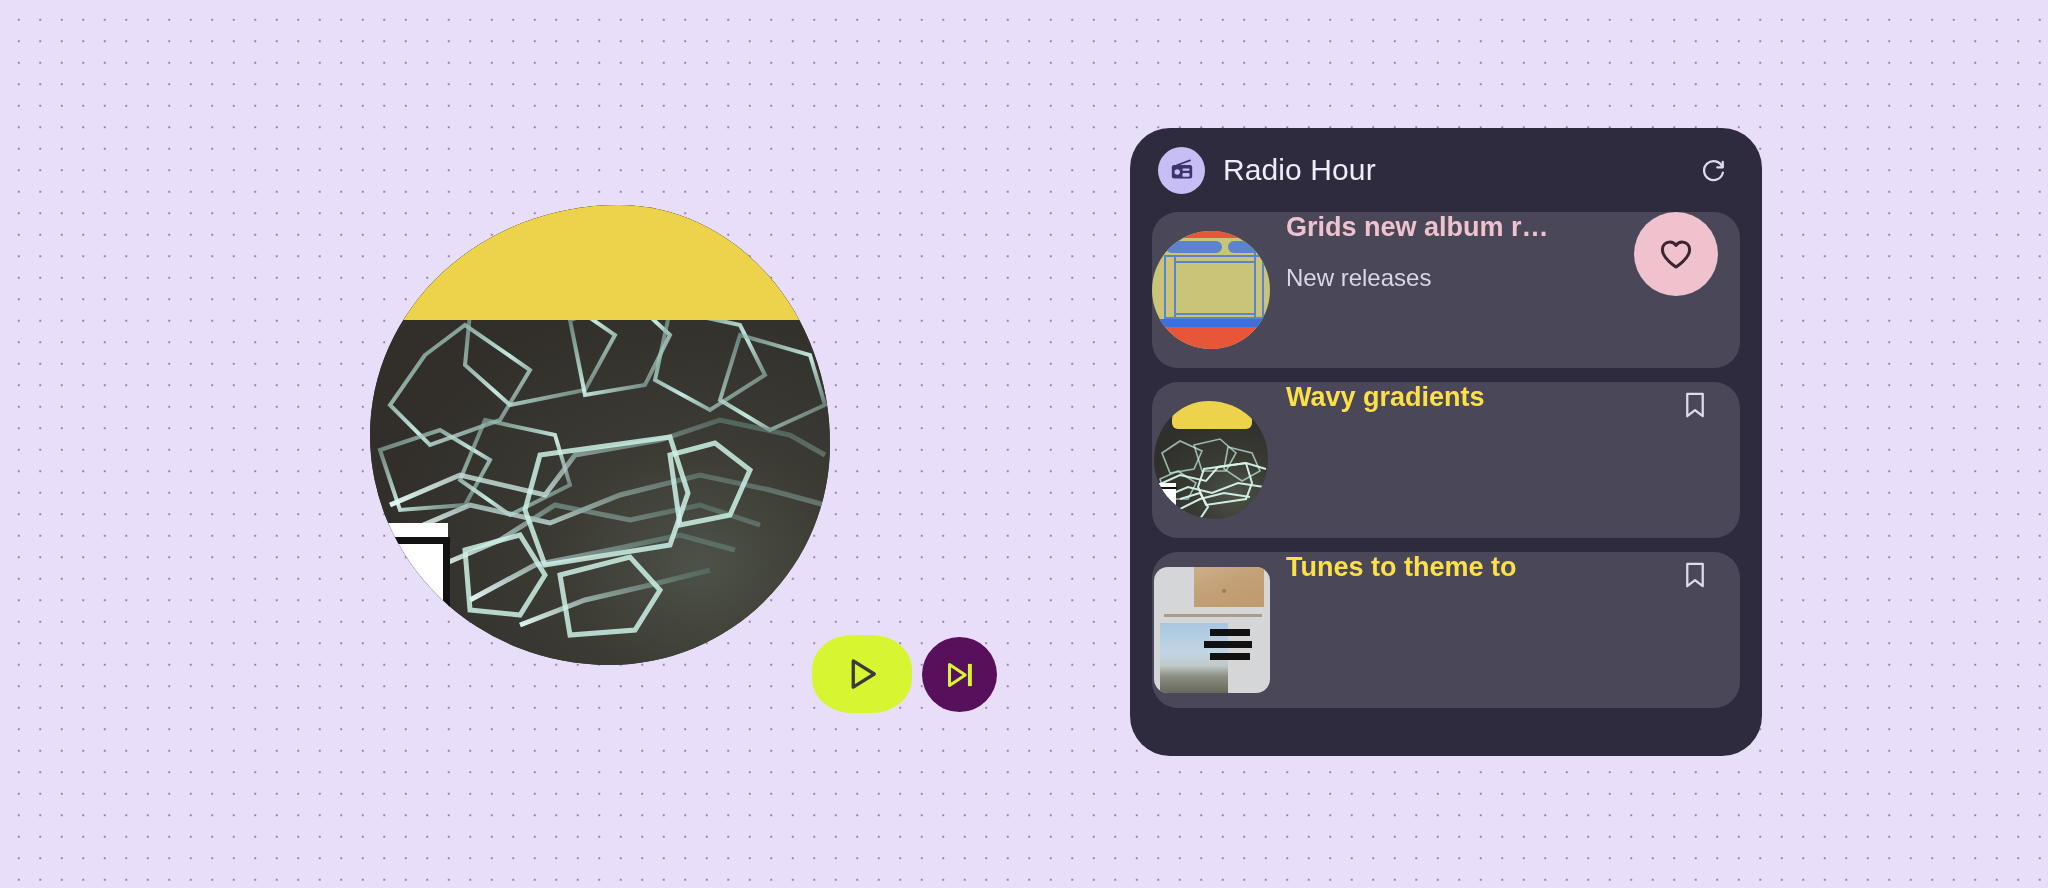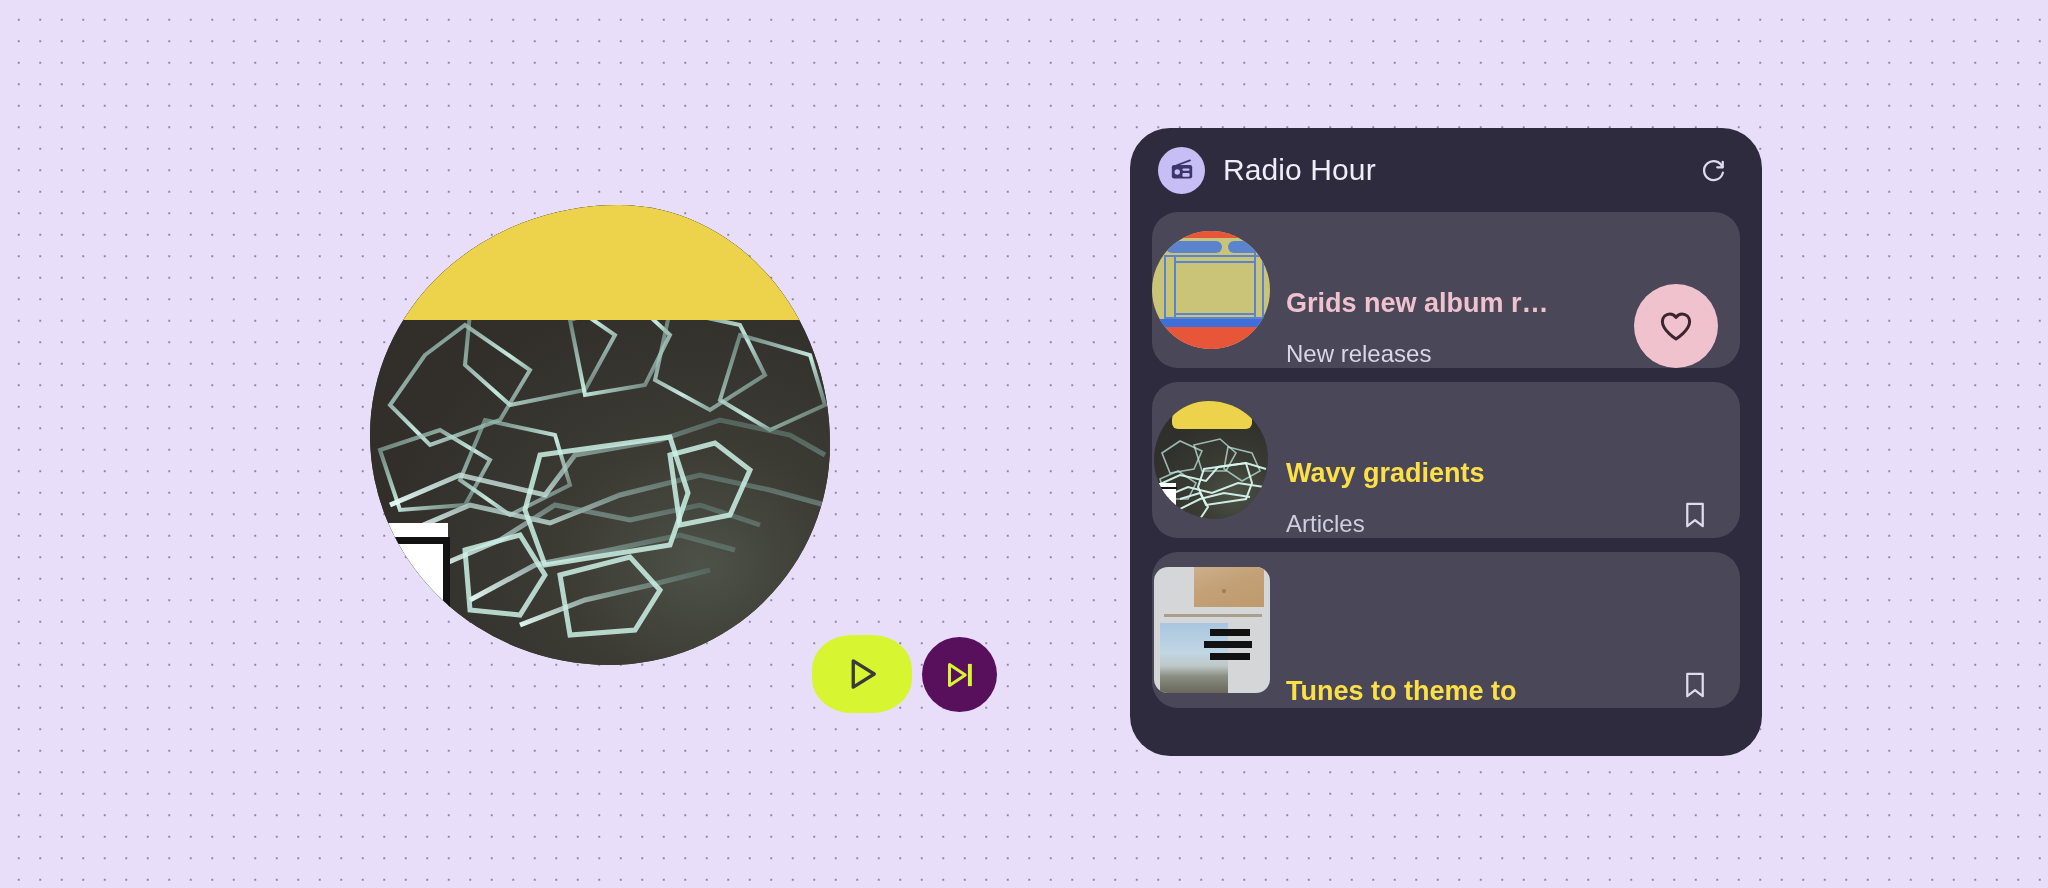--- a/index.html
+++ b/index.html
@@ -108,21 +108,21 @@
     background: none; border: none; cursor: pointer;
     flex: 0 0 auto;
   }
 
   .list { padding: 0 22px; display: flex; flex-direction: column; gap: 14px; }
   .row {
     position: relative;
     background: #4A4758;
     border-radius: 26px;
     height: 156px;
-    display: flex; align-items: flex-end;
+    display: flex; align-items: flex-start;
     padding: 0 22px 0 0;
     overflow: hidden;
     cursor: pointer;
   }
   .row .thumb-wrap {
     flex: 0 0 auto;
     width: 120px; height: 156px;
     position: relative;
   }
   .thumb {
@@ -352,21 +352,20 @@
                 <path d="M26,98 L46,92 L54,106 L46,118"></path>
               </g>
             </svg>
             <div class="y"></div>
             <div class="wsq"></div>
           </div>
         </div>
       </div>
       <div class="row-text">
         <div class="row-title">Wavy gradients</div>
-        <div class="row-sub">Articles</div>
       </div>
       <button class="action-btn" aria-label="Bookmark">
         <svg width="32" height="32" viewBox="0 0 24 24">
           <path d="M6.2 3.6 h11.6 v16.8 l-5.8 -4.6 l-5.8 4.6 Z" fill="none" stroke="#DEDCEC" stroke-width="1.7" stroke-linejoin="round"></path>
         </svg>
       </button>
     </div>
 
     <div class="row">
       <div class="thumb-wrap">

